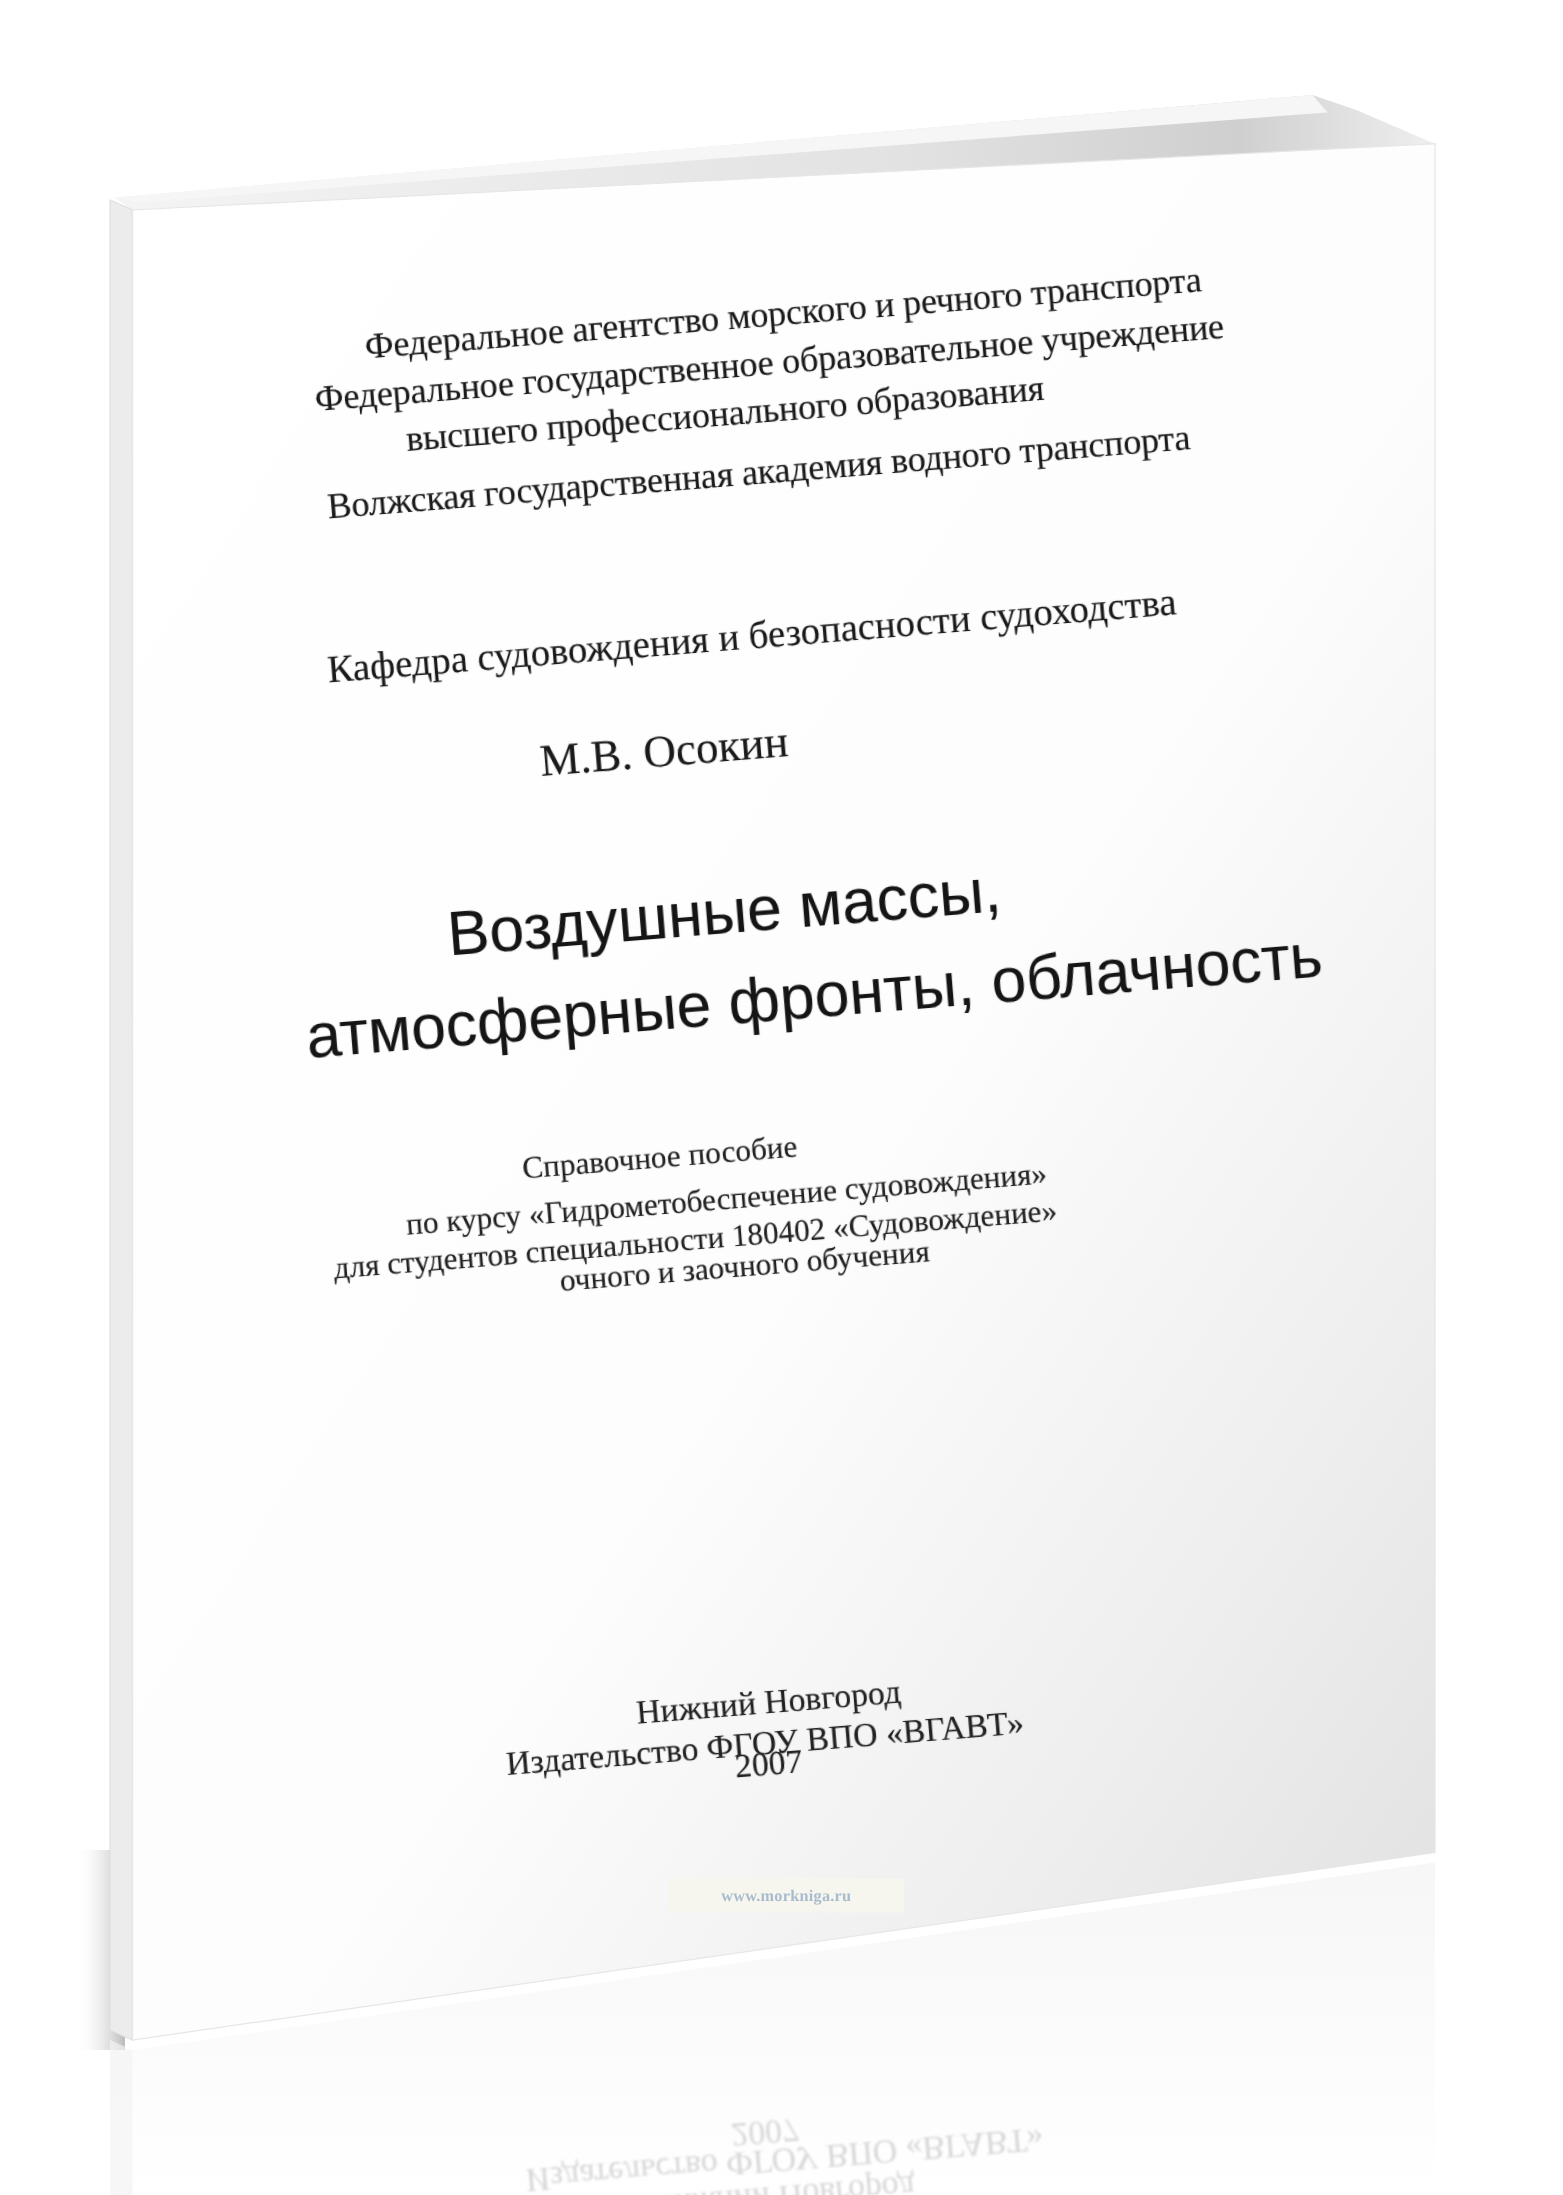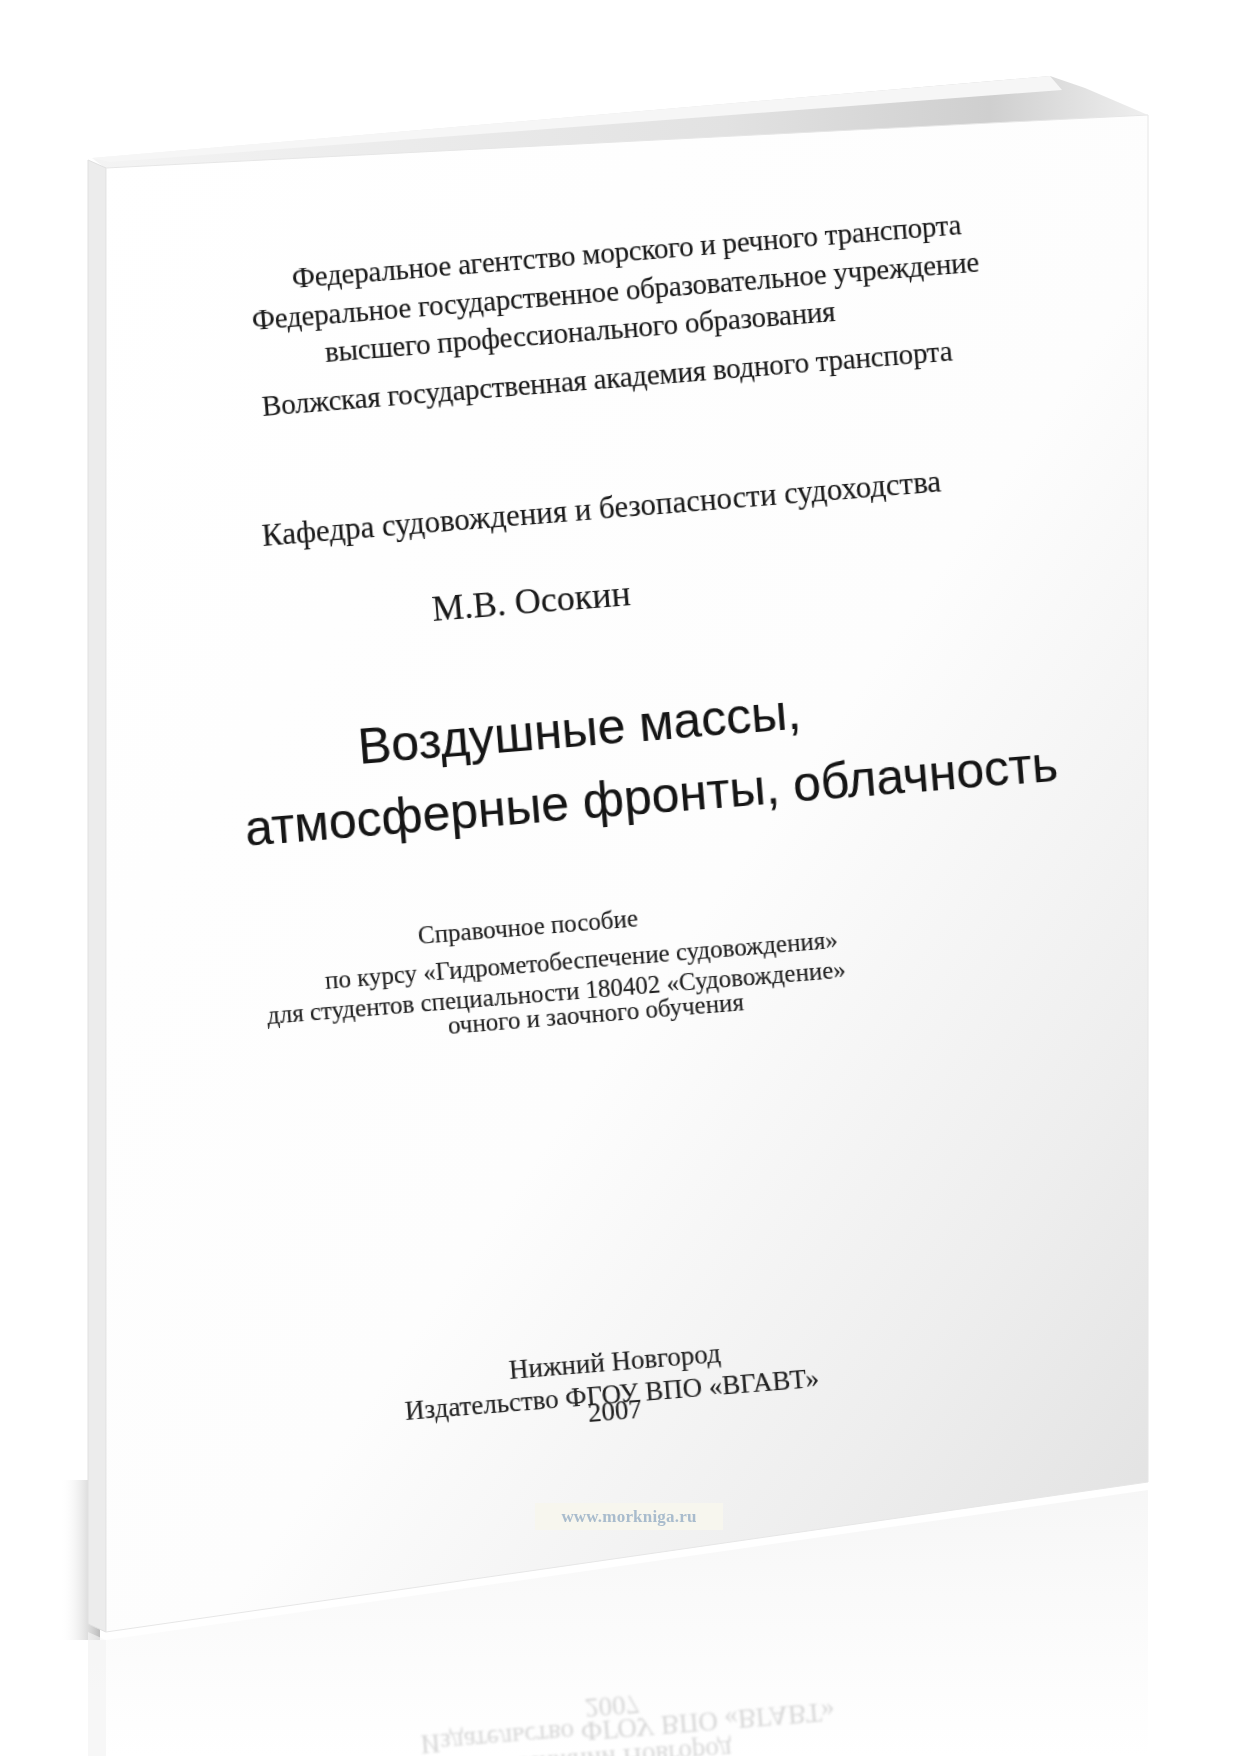--- a/index.html
+++ b/index.html
@@ -75,21 +75,21 @@
     .watermark {
       position: absolute;
       left: 535px;
       top: 1503px;
       width: 188px;
       height: 27px;
       background: #f7f6ee;
       color: #a9bccd;
       font-family: "Liberation Serif", "DejaVu Serif", serif;
       font-weight: bold;
-      font-size: 17px;
+      font-size: 13px;
       line-height: 27px;
       text-align: center;
       letter-spacing: 0.2px;
     }
     .reflection {
       position: absolute;
       color: #c9c9c9;
       opacity: 0.75;
       white-space: nowrap;
       filter: blur(0.8px);

